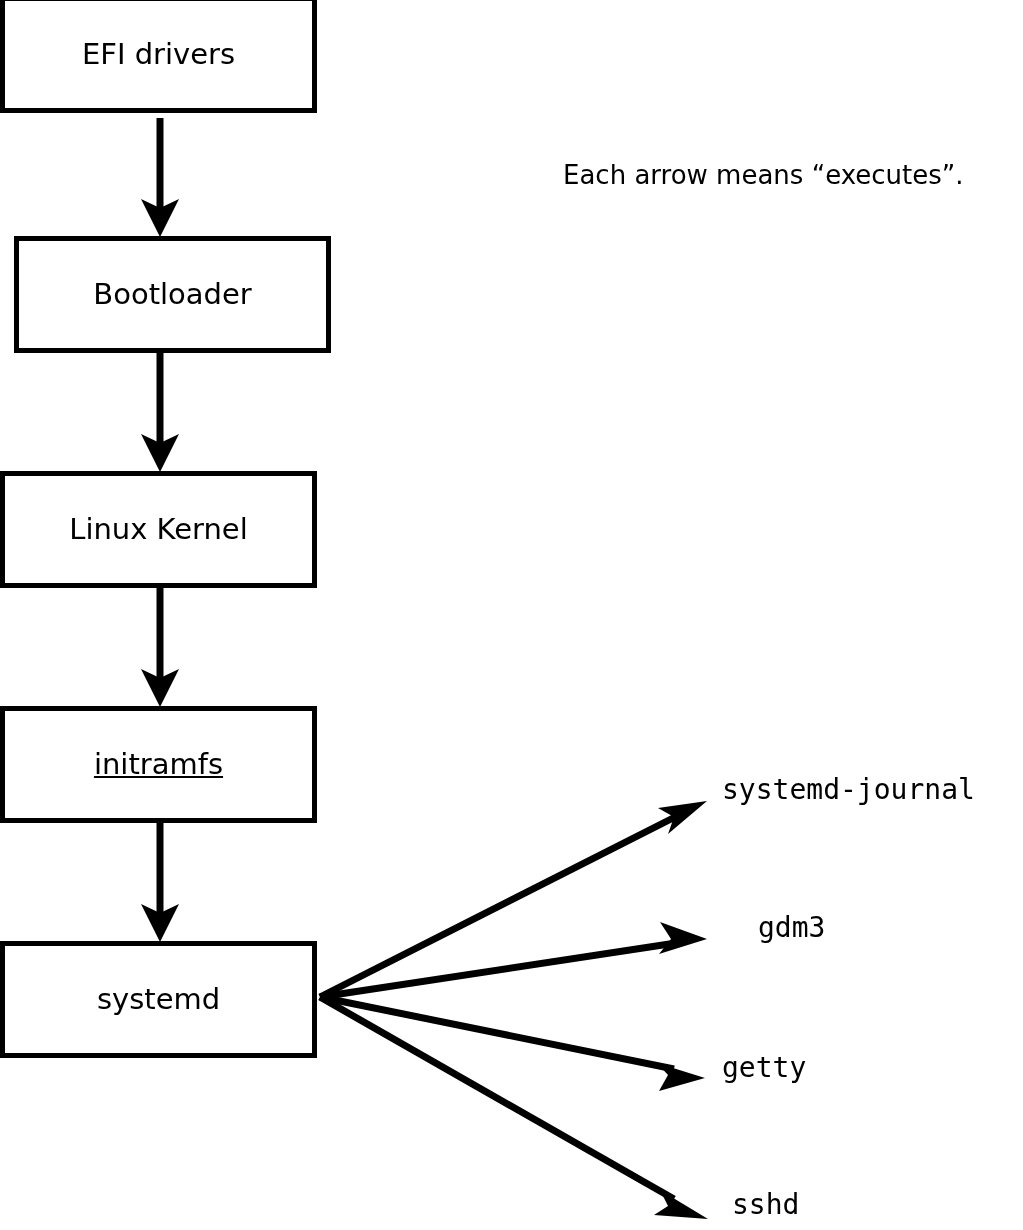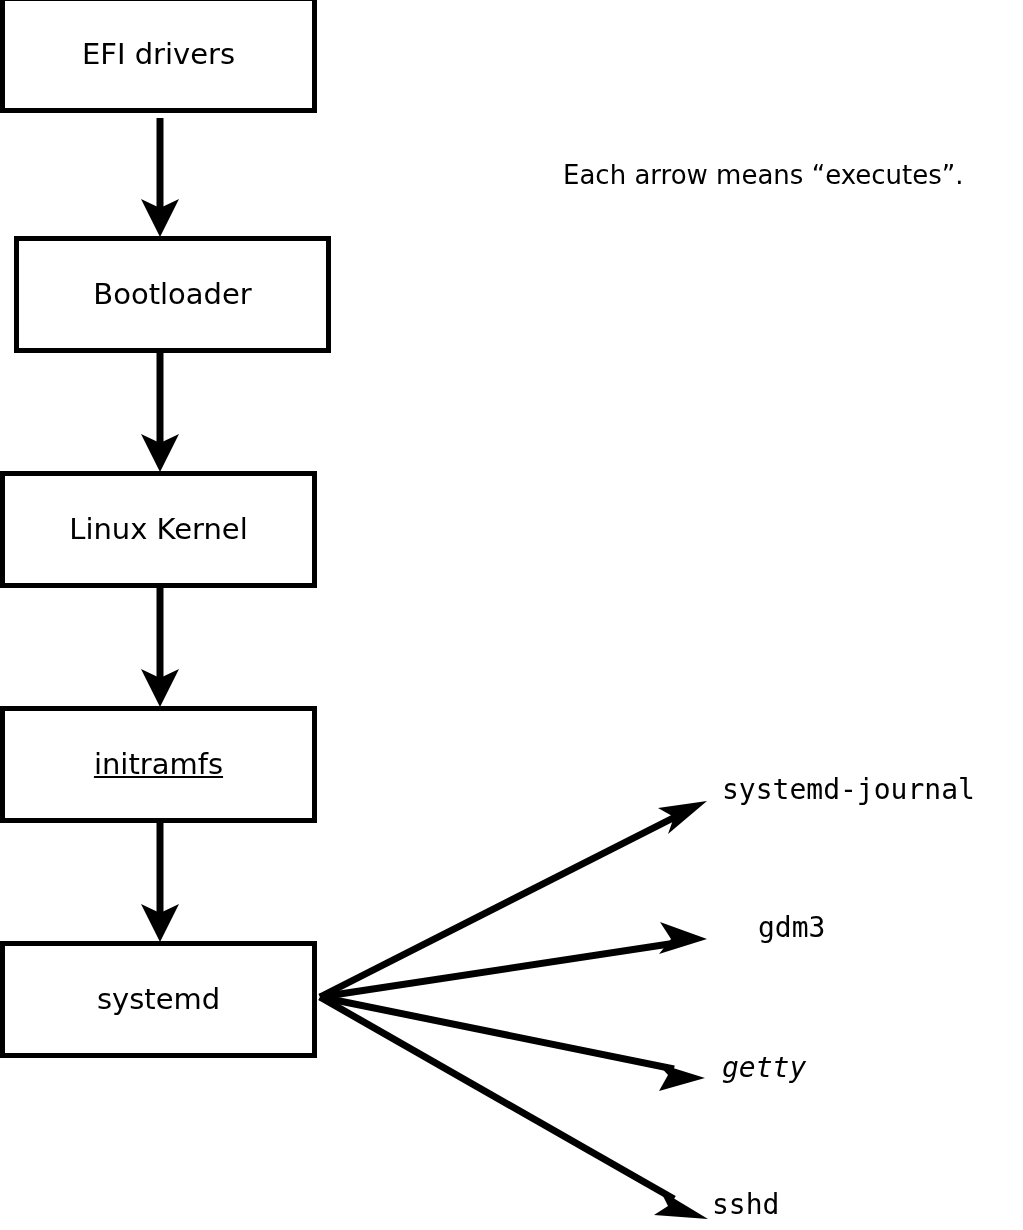--- a/index.html
+++ b/index.html
@@ -71,22 +71,22 @@
   .branch-label {
     position: absolute;
     font-family: "DejaVu Sans Mono", monospace;
     font-size: 28px;
     line-height: 1;
     color: #000000;
     white-space: nowrap;
   }
   #branch-label-0 { left: 722px; top: 776px; }
   #branch-label-1 { left: 722px; top: 914px; margin-left: 36px; }
-  #branch-label-2 { left: 722px; top: 1054px; font-style: italic; }
-  #branch-label-3 { left: 712px; top: 1191px; }
+  #branch-label-2 { left: 722px; top: 1054px; }
+  #branch-label-3 { left: 732px; top: 1191px; }
 </style>
 </head>
 <body>
 
 <div id="canvas">
 
   <div class="proc-box" id="box-efi-drivers">
     <span class="proc-label">EFI drivers</span>
   </div>
 

